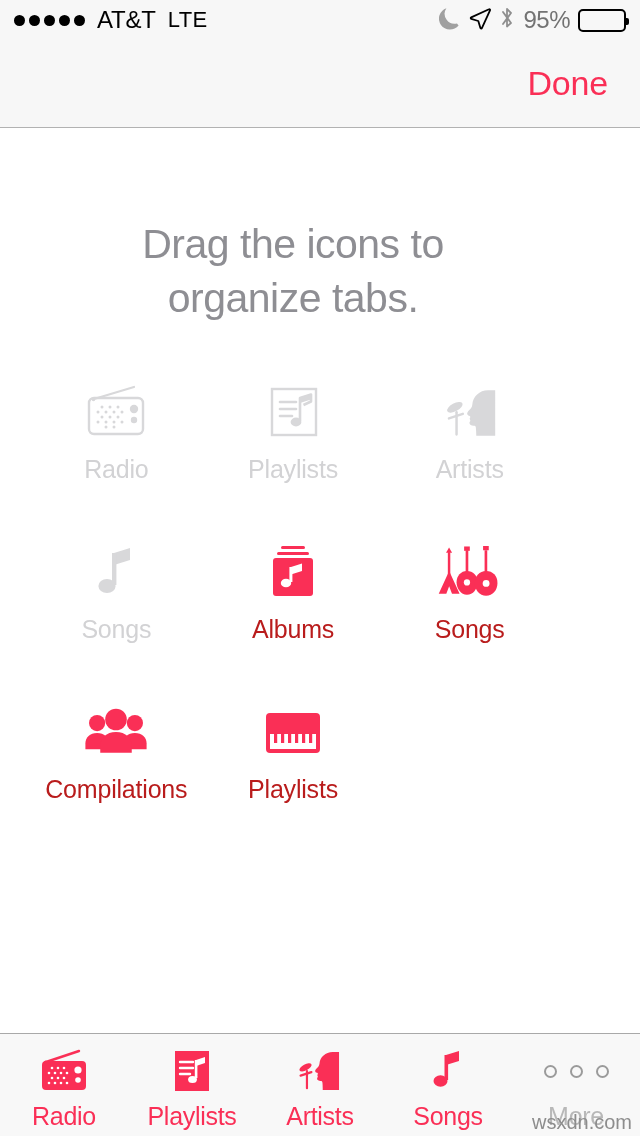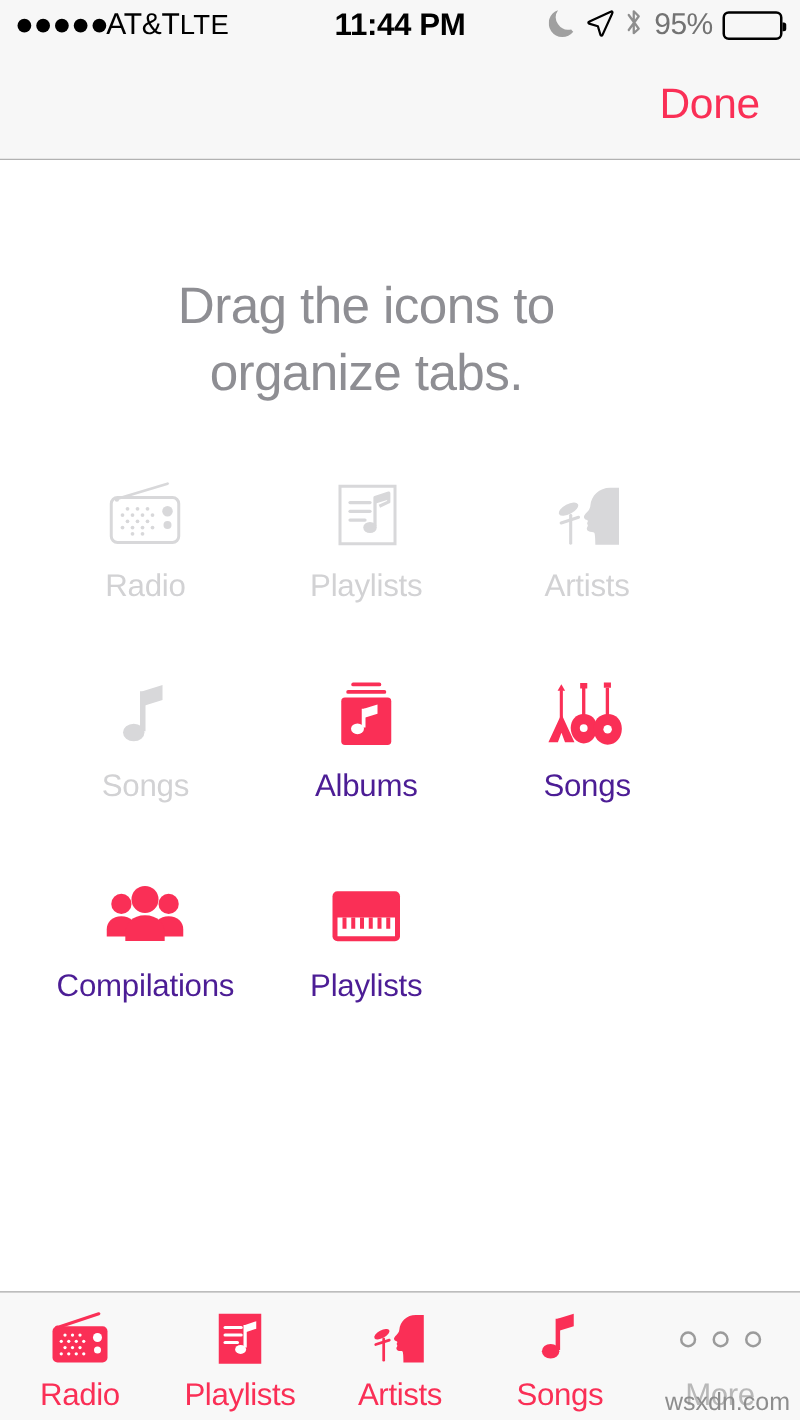--- a/index.html
+++ b/index.html
@@ -24,21 +24,21 @@
     height: 40px;
     background: #f7f7f7;
     display: flex;
     align-items: center;
     box-sizing: border-box;
     padding: 0 14px;
   }
   .sb-left {
     display: flex;
     align-items: center;
-    gap: 0;
+    gap: 12px;
     flex: 1 1 0;
   }
   .signal-dots {
     display: flex;
     align-items: center;
     gap: 4px;
   }
   .signal-dots i {
     display: block;
     width: 11px;
@@ -169,21 +169,21 @@
     display: flex;
     align-items: center;
     justify-content: center;
   }
   .cell-label {
     margin-top: 6px;
     font-size: 25px;
     letter-spacing: -0.2px;
   }
   .inactive .cell-label { color: #d2d2d4; }
-  .active   .cell-label { color: #4c1d95; }
+  .active   .cell-label { color: #b91c1c; }
 
   
   .tab-bar {
     position: absolute;
     left: 0;
     top: 1033px;
     width: 640px;
     height: 103px;
     background: #f8f8f8;
     border-top: 1px solid #a9a9a9;
@@ -248,21 +248,20 @@
         <i></i>
         <i></i>
         <i></i>
         <i></i>
         <i></i>
       </span>
     <span class="sb-carrier">AT&amp;T</span>
     <span class="sb-network">LTE</span>
   </div>
 
-  <div class="sb-center">11:44 PM</div>
 
   <div class="sb-right">
     <span>
       <svg width="22" height="24" viewBox="0 0 22 24">
         <path d="M18 17.5A10 10 0 0 1 7.4 2.2 11 11 0 1 0 19.6 19.4a10 10 0 0 1-1.6-1.9z" fill="#a0a0a0"></path>
       </svg>
     </span>
     <span>
       <svg width="22" height="24" viewBox="0 0 22 24">
         <path d="M20 3.2 2.2 11.4c-.7.3-.6 1.3.1 1.5l7 2.1 2.1 7c.2.7 1.2.8 1.5.1L21 4.3c.3-.7-.4-1.4-1-1.1z" fill="none" stroke="#000" stroke-width="1.8" stroke-linejoin="round"></path>

